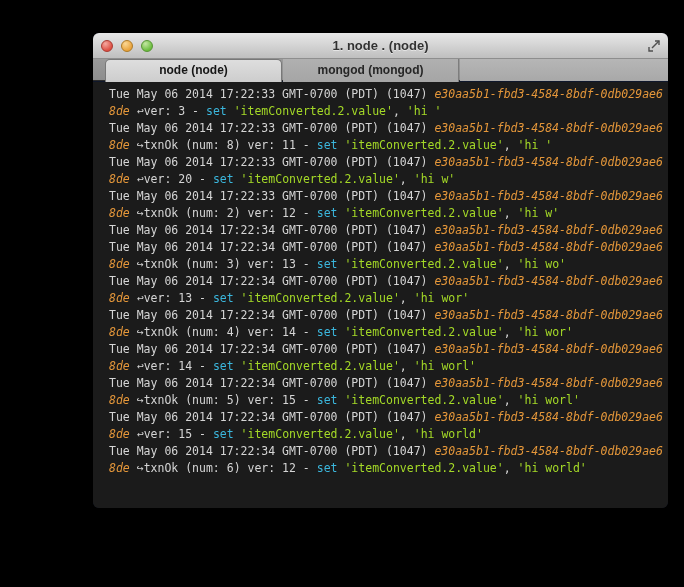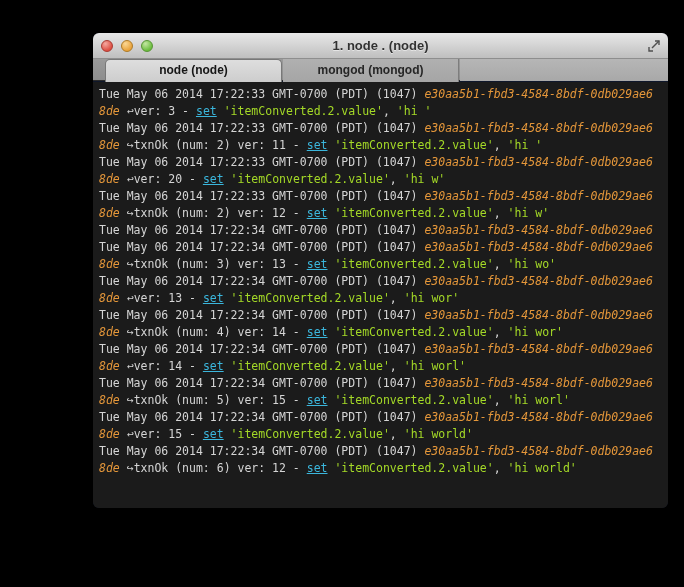--- a/index.html
+++ b/index.html
@@ -56,31 +56,31 @@
   }
   .tab-filler {
     position: absolute; left: 367px; right: 0; top: 0; height: 22px;
     background: linear-gradient(#b6b6b6, #a8a8a8);
   }
 
   
   .terminal {
     position: absolute; top: 49px; bottom: 0; left: 0; right: 0;
     background: #1b1b1b;
-    padding: 4px 0 0 6px;
+    padding: 4px 0 0 16px;
     font-family: "DejaVu Sans Mono", "DejaVu Sans", monospace;
     font-size: 11.5px;
     line-height: 17px;
     cursor: text;
   }
   .term-line { white-space: pre; height: 17px; }
   .term-line span { white-space: pre; }
   .seg-plain   { color: #d5d5d5; }
   .seg-uuid    { color: #e5973a; font-style: italic; }
-  .seg-keyword { color: #3bb6dc; text-decoration: underline; }
+  .seg-keyword { color: #3bb6dc; }
   .seg-string  { color: #a4d927; }
 </style>
 </head>
 <body>
 
 <div class="window">
 
   <div class="titlebar">
     <div class="traffic-lights">
       <div class="light light-close"></div>
@@ -101,21 +101,21 @@
     <div class="tab tab-active">node (node)</div>
     <div class="tab tab-inactive">mongod (mongod)</div>
     <div class="tab-filler"></div>
   </div>
 
   <div class="terminal">
     <div id="terminal-output">
         <div class="term-line"><span class="seg-plain">Tue May 06 2014 17:22:33 GMT-0700 (PDT) (1047) </span><span class="seg-uuid">e30aa5b1-fbd3-4584-8bdf-0db029ae6</span></div>
         <div class="term-line"><span class="seg-uuid">8de </span><span class="seg-plain">↩ver: 3 - </span><span class="seg-keyword">set</span><span class="seg-plain"> </span><span class="seg-string">'itemConverted.2.value'</span><span class="seg-plain">, </span><span class="seg-string">'hi '</span></div>
         <div class="term-line"><span class="seg-plain">Tue May 06 2014 17:22:33 GMT-0700 (PDT) (1047) </span><span class="seg-uuid">e30aa5b1-fbd3-4584-8bdf-0db029ae6</span></div>
-        <div class="term-line"><span class="seg-uuid">8de </span><span class="seg-plain">↪txnOk (num: 2) ver: 11 - </span><span class="seg-keyword">set</span><span class="seg-plain"> </span><span class="seg-string">'itemConverted.2.value'</span><span class="seg-plain">, </span><span class="seg-string">'hi '</span></div>
+        <div class="term-line"><span class="seg-uuid">8de </span><span class="seg-plain">↪txnOk (num: 8) ver: 11 - </span><span class="seg-keyword">set</span><span class="seg-plain"> </span><span class="seg-string">'itemConverted.2.value'</span><span class="seg-plain">, </span><span class="seg-string">'hi '</span></div>
         <div class="term-line"><span class="seg-plain">Tue May 06 2014 17:22:33 GMT-0700 (PDT) (1047) </span><span class="seg-uuid">e30aa5b1-fbd3-4584-8bdf-0db029ae6</span></div>
         <div class="term-line"><span class="seg-uuid">8de </span><span class="seg-plain">↩ver: 20 - </span><span class="seg-keyword">set</span><span class="seg-plain"> </span><span class="seg-string">'itemConverted.2.value'</span><span class="seg-plain">, </span><span class="seg-string">'hi w'</span></div>
         <div class="term-line"><span class="seg-plain">Tue May 06 2014 17:22:33 GMT-0700 (PDT) (1047) </span><span class="seg-uuid">e30aa5b1-fbd3-4584-8bdf-0db029ae6</span></div>
         <div class="term-line"><span class="seg-uuid">8de </span><span class="seg-plain">↪txnOk (num: 2) ver: 12 - </span><span class="seg-keyword">set</span><span class="seg-plain"> </span><span class="seg-string">'itemConverted.2.value'</span><span class="seg-plain">, </span><span class="seg-string">'hi w'</span></div>
         <div class="term-line"><span class="seg-plain">Tue May 06 2014 17:22:34 GMT-0700 (PDT) (1047) </span><span class="seg-uuid">e30aa5b1-fbd3-4584-8bdf-0db029ae6</span></div>
         <div class="term-line"><span class="seg-plain">Tue May 06 2014 17:22:34 GMT-0700 (PDT) (1047) </span><span class="seg-uuid">e30aa5b1-fbd3-4584-8bdf-0db029ae6</span></div>
         <div class="term-line"><span class="seg-uuid">8de </span><span class="seg-plain">↪txnOk (num: 3) ver: 13 - </span><span class="seg-keyword">set</span><span class="seg-plain"> </span><span class="seg-string">'itemConverted.2.value'</span><span class="seg-plain">, </span><span class="seg-string">'hi wo'</span></div>
         <div class="term-line"><span class="seg-plain">Tue May 06 2014 17:22:34 GMT-0700 (PDT) (1047) </span><span class="seg-uuid">e30aa5b1-fbd3-4584-8bdf-0db029ae6</span></div>
         <div class="term-line"><span class="seg-uuid">8de </span><span class="seg-plain">↩ver: 13 - </span><span class="seg-keyword">set</span><span class="seg-plain"> </span><span class="seg-string">'itemConverted.2.value'</span><span class="seg-plain">, </span><span class="seg-string">'hi wor'</span></div>
         <div class="term-line"><span class="seg-plain">Tue May 06 2014 17:22:34 GMT-0700 (PDT) (1047) </span><span class="seg-uuid">e30aa5b1-fbd3-4584-8bdf-0db029ae6</span></div>

